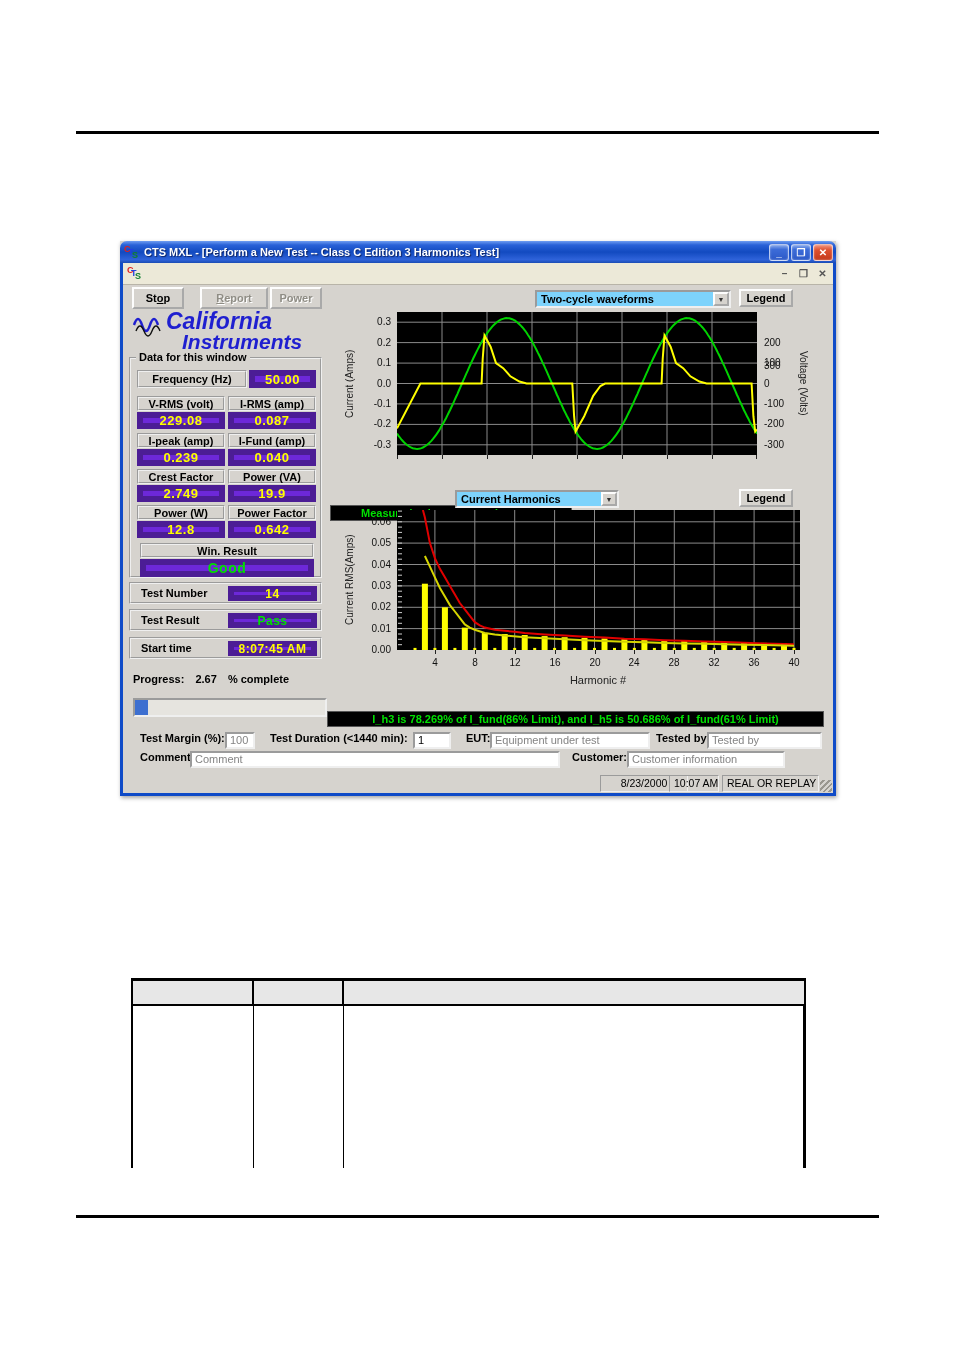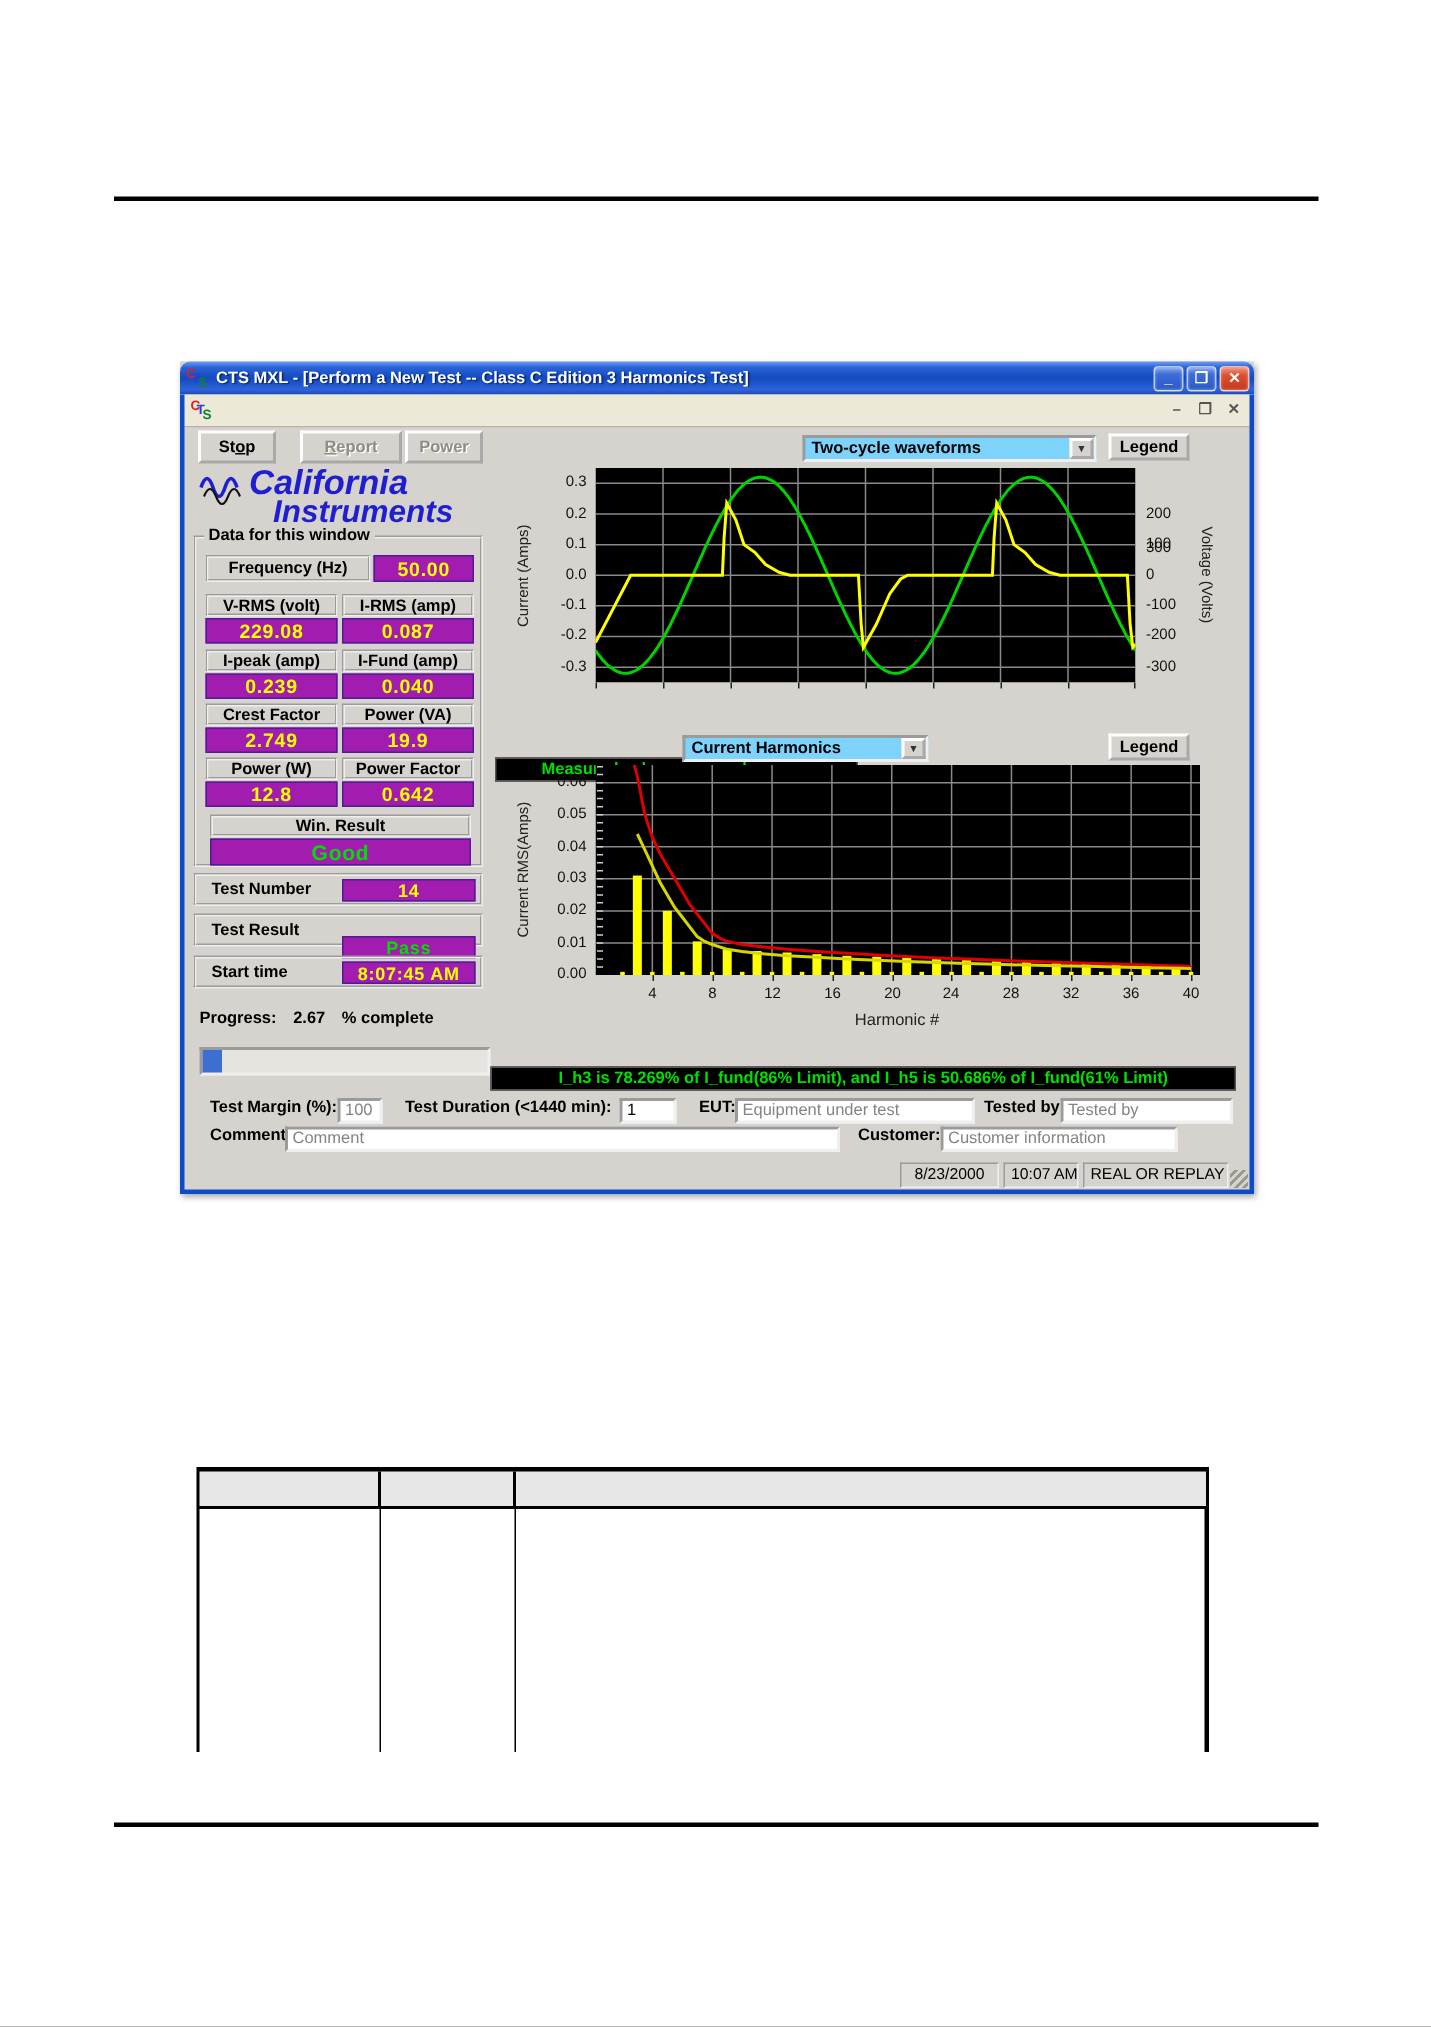--- a/index.html
+++ b/index.html
@@ -27,21 +27,21 @@
   .menubar{left:0;top:22px;width:716px;height:22px;background:#ece9d8;border-bottom:1px solid #b8b4a8;display:flex;align-items:center;padding:0 6px 0 7px;}
   .mdibtns{margin-left:auto;display:flex;gap:4px;}
   .mdibtns span{width:15px;height:14px;text-align:center;font-size:10px;line-height:13px;color:#555;font-weight:bold;}
 
   
   .btn{border:2px outset #fdfdfd;background:#d6d3ce;font-size:11px;font-weight:bold;color:#000;
     display:flex;align-items:center;justify-content:center;white-space:nowrap;}
   .btn.disabled{color:#8f8d85;text-shadow:1px 1px 0 #fff;}
   .lbl{border:2px groove #efefef;background:#d6d3ce;font-weight:bold;font-size:11px;color:#000;
     display:flex;align-items:center;justify-content:center;white-space:nowrap;}
-  .disp{background:#a21caf;border:1px solid #4c1d95;display:flex;align-items:center;justify-content:center;
+  .disp{background:#6d28d9;border:6px solid #4c1d95;display:flex;align-items:center;justify-content:center;
     font-weight:bold;font-size:13px;letter-spacing:.5px;}
   .yellow{color:#ffff00;} .green{color:#00e000;}
   .grp{border:2px groove #efefef;}
   .grptitle{position:absolute;top:-8px;left:5px;background:#d6d3ce;padding:0 3px;font-weight:bold;font-size:11px;color:#000;white-space:nowrap;}
   .grplabel{position:absolute;left:10px;top:3px;font-weight:bold;font-size:11px;color:#000;}
   .input{border:2px inset #efefef;background:#fff;font-size:11px;color:#848484;padding:0 3px;width:100%;height:100%;}
   .input.dark{color:#000;}
   .flabel{font-weight:bold;font-size:11px;color:#000;white-space:nowrap;}
   .dropdown{background:#7dd3fc;border:2px inset #efefef;display:flex;align-items:center;font-size:11px;font-weight:bold;color:#000;}
   .dropdown .txt{flex:1;padding-left:4px;white-space:nowrap;overflow:hidden;}
@@ -154,21 +154,21 @@
 
     <div class="a lbl" style="left:20px;top:302px;width:174px;height:15px;">Win. Result</div>
     <div class="a disp green" style="left:20px;top:318px;width:174px;height:18px;font-size:14px;">Good</div>
 
     <div class="a grp" style="left:9px;top:341px;width:193px;height:22px;">
       <span class="grplabel">Test Number</span>
       <div class="disp yellow" style="position:absolute;left:97px;top:2px;width:89px;height:15px;font-size:12px;">14</div>
     </div>
     <div class="a grp" style="left:9px;top:368px;width:193px;height:22px;">
       <span class="grplabel">Test Result</span>
-      <div class="disp green" style="position:absolute;left:97px;top:2px;width:89px;height:15px;font-size:12px;margin-top:11px;">Pass</div>
+      <div class="disp green" style="position:absolute;left:97px;top:2px;width:89px;height:15px;font-size:12px;">Pass</div>
     </div>
     <div class="a grp" style="left:9px;top:396px;width:193px;height:22px;">
       <span class="grplabel">Start time</span>
       <div class="disp yellow" style="position:absolute;left:97px;top:2px;width:89px;height:15px;font-size:12px;">8:07:45 AM</div>
     </div>
 
     <div class="a" style="left:13px;top:432px;font-size:11px;font-weight:bold;color:#000;">
       <span>Progress:</span>
       <span style="margin:0 8px;">2.67</span>
       <span>% complete</span>
@@ -373,21 +373,21 @@
     <div class="a flabel" style="left:346px;top:491px;">EUT:</div>
     <div class="a" style="left:370px;top:489px;width:160px;height:17px;"><input class="input" value="Equipment under test" style=""></div>
     <div class="a flabel" style="left:536px;top:491px;">Tested by:</div>
     <div class="a" style="left:587px;top:489px;width:115px;height:17px;"><input class="input" value="Tested by" style=""></div>
 
     <div class="a flabel" style="left:20px;top:510px;">Comment:</div>
     <div class="a" style="left:70px;top:508px;width:370px;height:17px;"><input class="input" value="Comment" style=""></div>
     <div class="a flabel" style="left:452px;top:510px;">Customer:</div>
     <div class="a" style="left:507px;top:508px;width:158px;height:17px;"><input class="input" value="Customer information" style=""></div>
 
-    <div class="a statuspanel" style="left:480px;top:534px;width:66px;height:17px;text-align:center;">8/23/2000</div>
+    <div class="a statuspanel" style="left:480px;top:534px;width:88px;height:17px;text-align:center;">8/23/2000</div>
     <div class="a statuspanel" style="left:549px;top:534px;width:50px;height:17px;text-align:center;">10:07 AM</div>
     <div class="a statuspanel" style="left:602px;top:534px;width:97px;height:17px;text-align:center;">REAL OR REPLAY</div>
     <div class="a grip" style="left:700px;top:539px;width:12px;height:12px;"></div>
 
     <div class="a winframe"></div>
   </div>
 
   <div class="a doc-table">
     <div class="doc-thead">
       <div class="c c1"></div>

